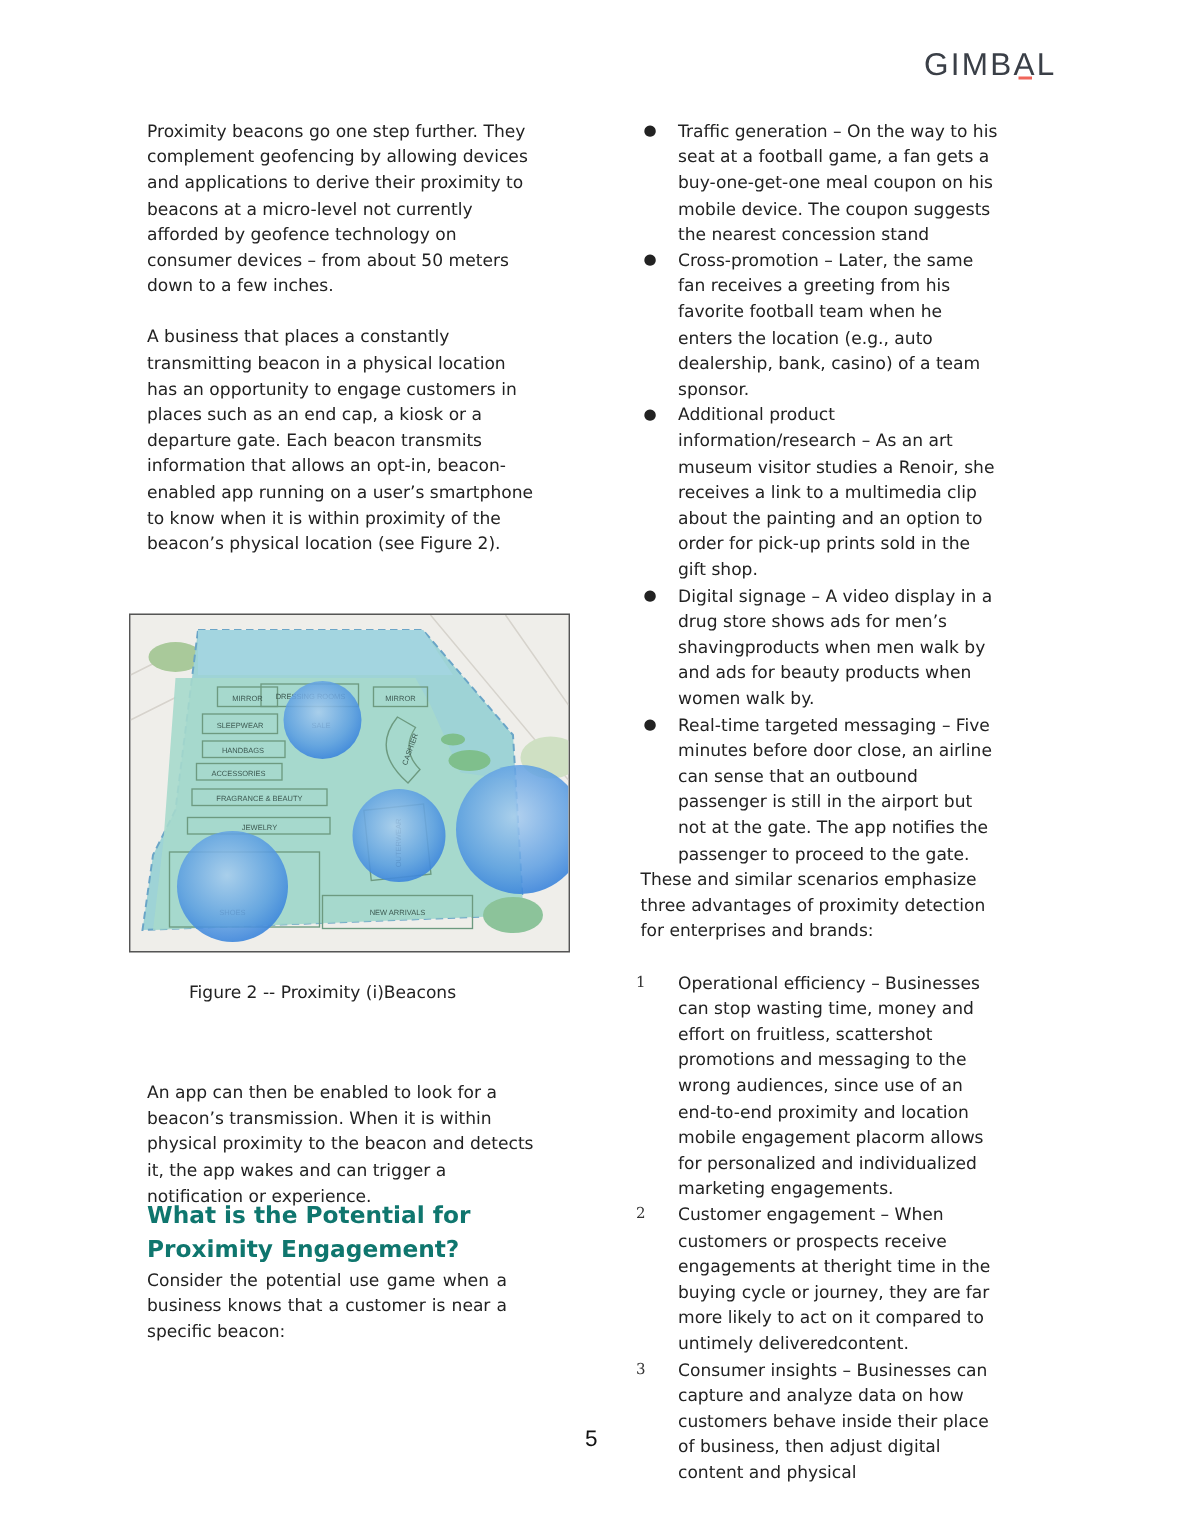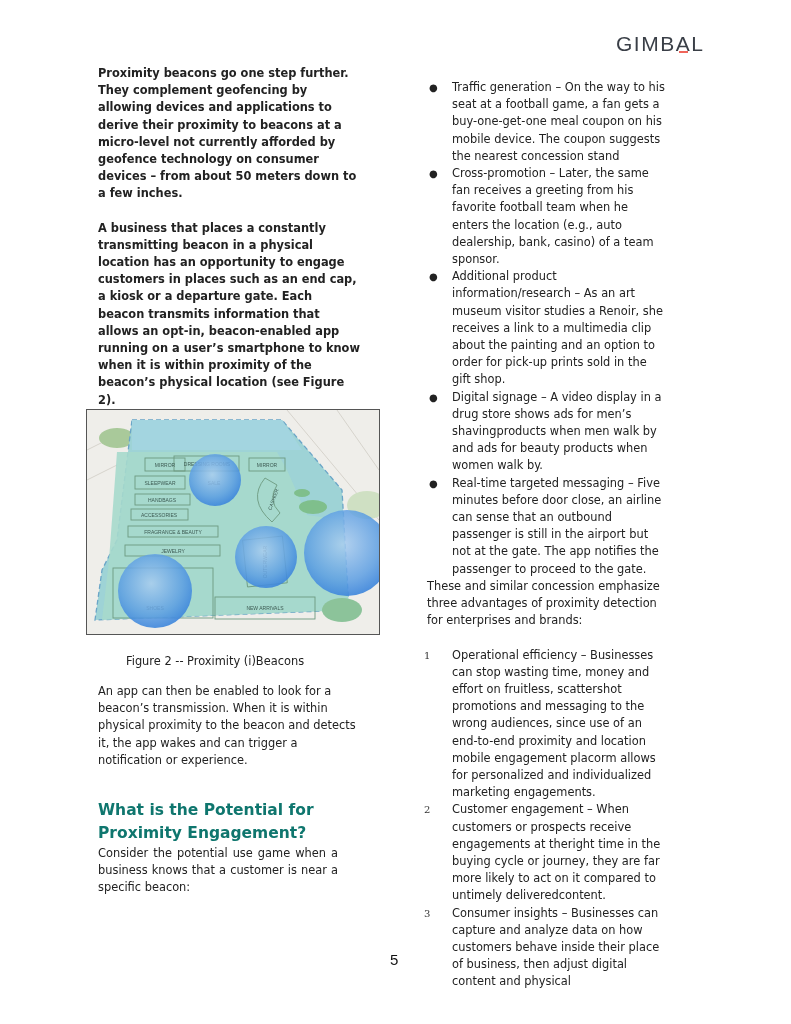--- a/index.html
+++ b/index.html
@@ -3,30 +3,30 @@
 <meta charset="utf-8">
 <style>
   html, body { margin: 0; padding: 0; background: #ffffff; }
   body { width: 791px; height: 1024px; position: relative; overflow: hidden;
          font-family: "DejaVu Sans", sans-serif; color: #222; }
   .logo { position: absolute; left: 616px; top: 32px; font-family: Liberation Sans, sans-serif;
           font-size: 21px; letter-spacing: 1.5px; color: #3a3f47; font-weight: 400; }
   .logo .a-char { position: relative; display: inline-block; }
   .logo .a-bar { position: absolute; left: 3px; right: 3px; bottom: 3px; height: 2px; background: #f0655a; }
 
-  .col-left { position: absolute; left: 98px; top: 65px; width: 262px; font-weight: bold; }
+  .col-left { position: absolute; left: 98px; top: 79px; width: 262px; }
   .col-right { position: absolute; left: 427px; top: 79px; width: 240px; }
 
   p.body { margin: 0; font-size: 11.4px; line-height: 17.2px; color: #222; }
   p.gap { margin-top: 17px; }
 
   .figure { position: absolute; left: 86px; top: 409px; width: 292px; height: 224px;
             border: 1px solid #555; background: #f2f1ee; overflow: hidden; }
   .caption { position: absolute; left: 126px; top: 654px; font-size: 11.4px; color: #222; }
-  .after-fig { position: absolute; left: 98px; top: 683px; width: 262px; }
+  .after-fig { position: absolute; left: 98px; top: 720px; width: 262px; }
 
   .heading { position: absolute; left: 98px; top: 799px; width: 262px; color: #0f766e;
              font-weight: bold; font-size: 15.5px; line-height: 23px; font-family: "DejaVu Sans", sans-serif; }
   .intro { position: absolute; left: 98px; top: 845px; width: 240px; text-align: justify; }
 
   ul.bullets { list-style: none; margin: 0; padding: 0; }
   ul.bullets li { position: relative; padding-left: 25px; font-size: 11.4px; line-height: 17.2px; margin: 0; }
   ul.bullets li .bullet { position: absolute; left: 2px; top: 0; font-size: 10px; }
 
   .closing { margin: 0; font-size: 11.4px; line-height: 17.2px; }
@@ -113,21 +113,21 @@
 <p class="body intro">Consider the potential use game when a business knows that a customer is near a specific beacon:</p>
 
 <div class="col-right">
   <ul class="bullets">
     <li><span class="bullet">●</span><span>Traffic generation – On the way to his seat at a football game, a fan gets a buy-one-get-one meal coupon on his mobile device. The coupon suggests the nearest concession stand</span></li>
     <li><span class="bullet">●</span><span>Cross-promotion – Later, the same fan receives a greeting from his favorite football team when he enters the location (e.g., auto dealership, bank, casino) of a team sponsor.</span></li>
     <li><span class="bullet">●</span><span>Additional product information/research – As an art museum visitor studies a Renoir, she receives a link to a multimedia clip about the painting and an option to order for pick-up prints sold in the gift shop.</span></li>
     <li><span class="bullet">●</span><span>Digital signage – A video display in a drug store shows ads for men’s shavingproducts when men walk by and ads for beauty products when women walk by.</span></li>
     <li><span class="bullet">●</span><span>Real-time targeted messaging – Five minutes before door close, an airline can sense that an outbound passenger is still in the airport but not at the gate. The app notifies the passenger to proceed to the gate.</span></li>
   </ul>
-  <p class="closing">These and similar concession emphasize three advantages of proximity detection for enterprises and brands:</p>
+  <p class="closing">These and similar scenarios emphasize three advantages of proximity detection for enterprises and brands:</p>
   <ol class="nums">
     <li><span class="num">1</span><span>Operational efficiency – Businesses can stop wasting time, money and effort on fruitless, scattershot promotions and messaging to the wrong audiences, since use of an end-to-end proximity and location mobile engagement placorm allows for personalized and individualized marketing engagements.</span></li>
     <li><span class="num">2</span><span>Customer engagement – When customers or prospects receive engagements at theright time in the buying cycle or journey, they are far more likely to act on it compared to untimely deliveredcontent.</span></li>
     <li><span class="num">3</span><span>Consumer insights – Businesses can capture and analyze data on how customers behave inside their place of business, then adjust digital content and physical</span></li>
   </ol>
 </div>
 
 <div class="page-num">5</div>
 
 </body></html>

